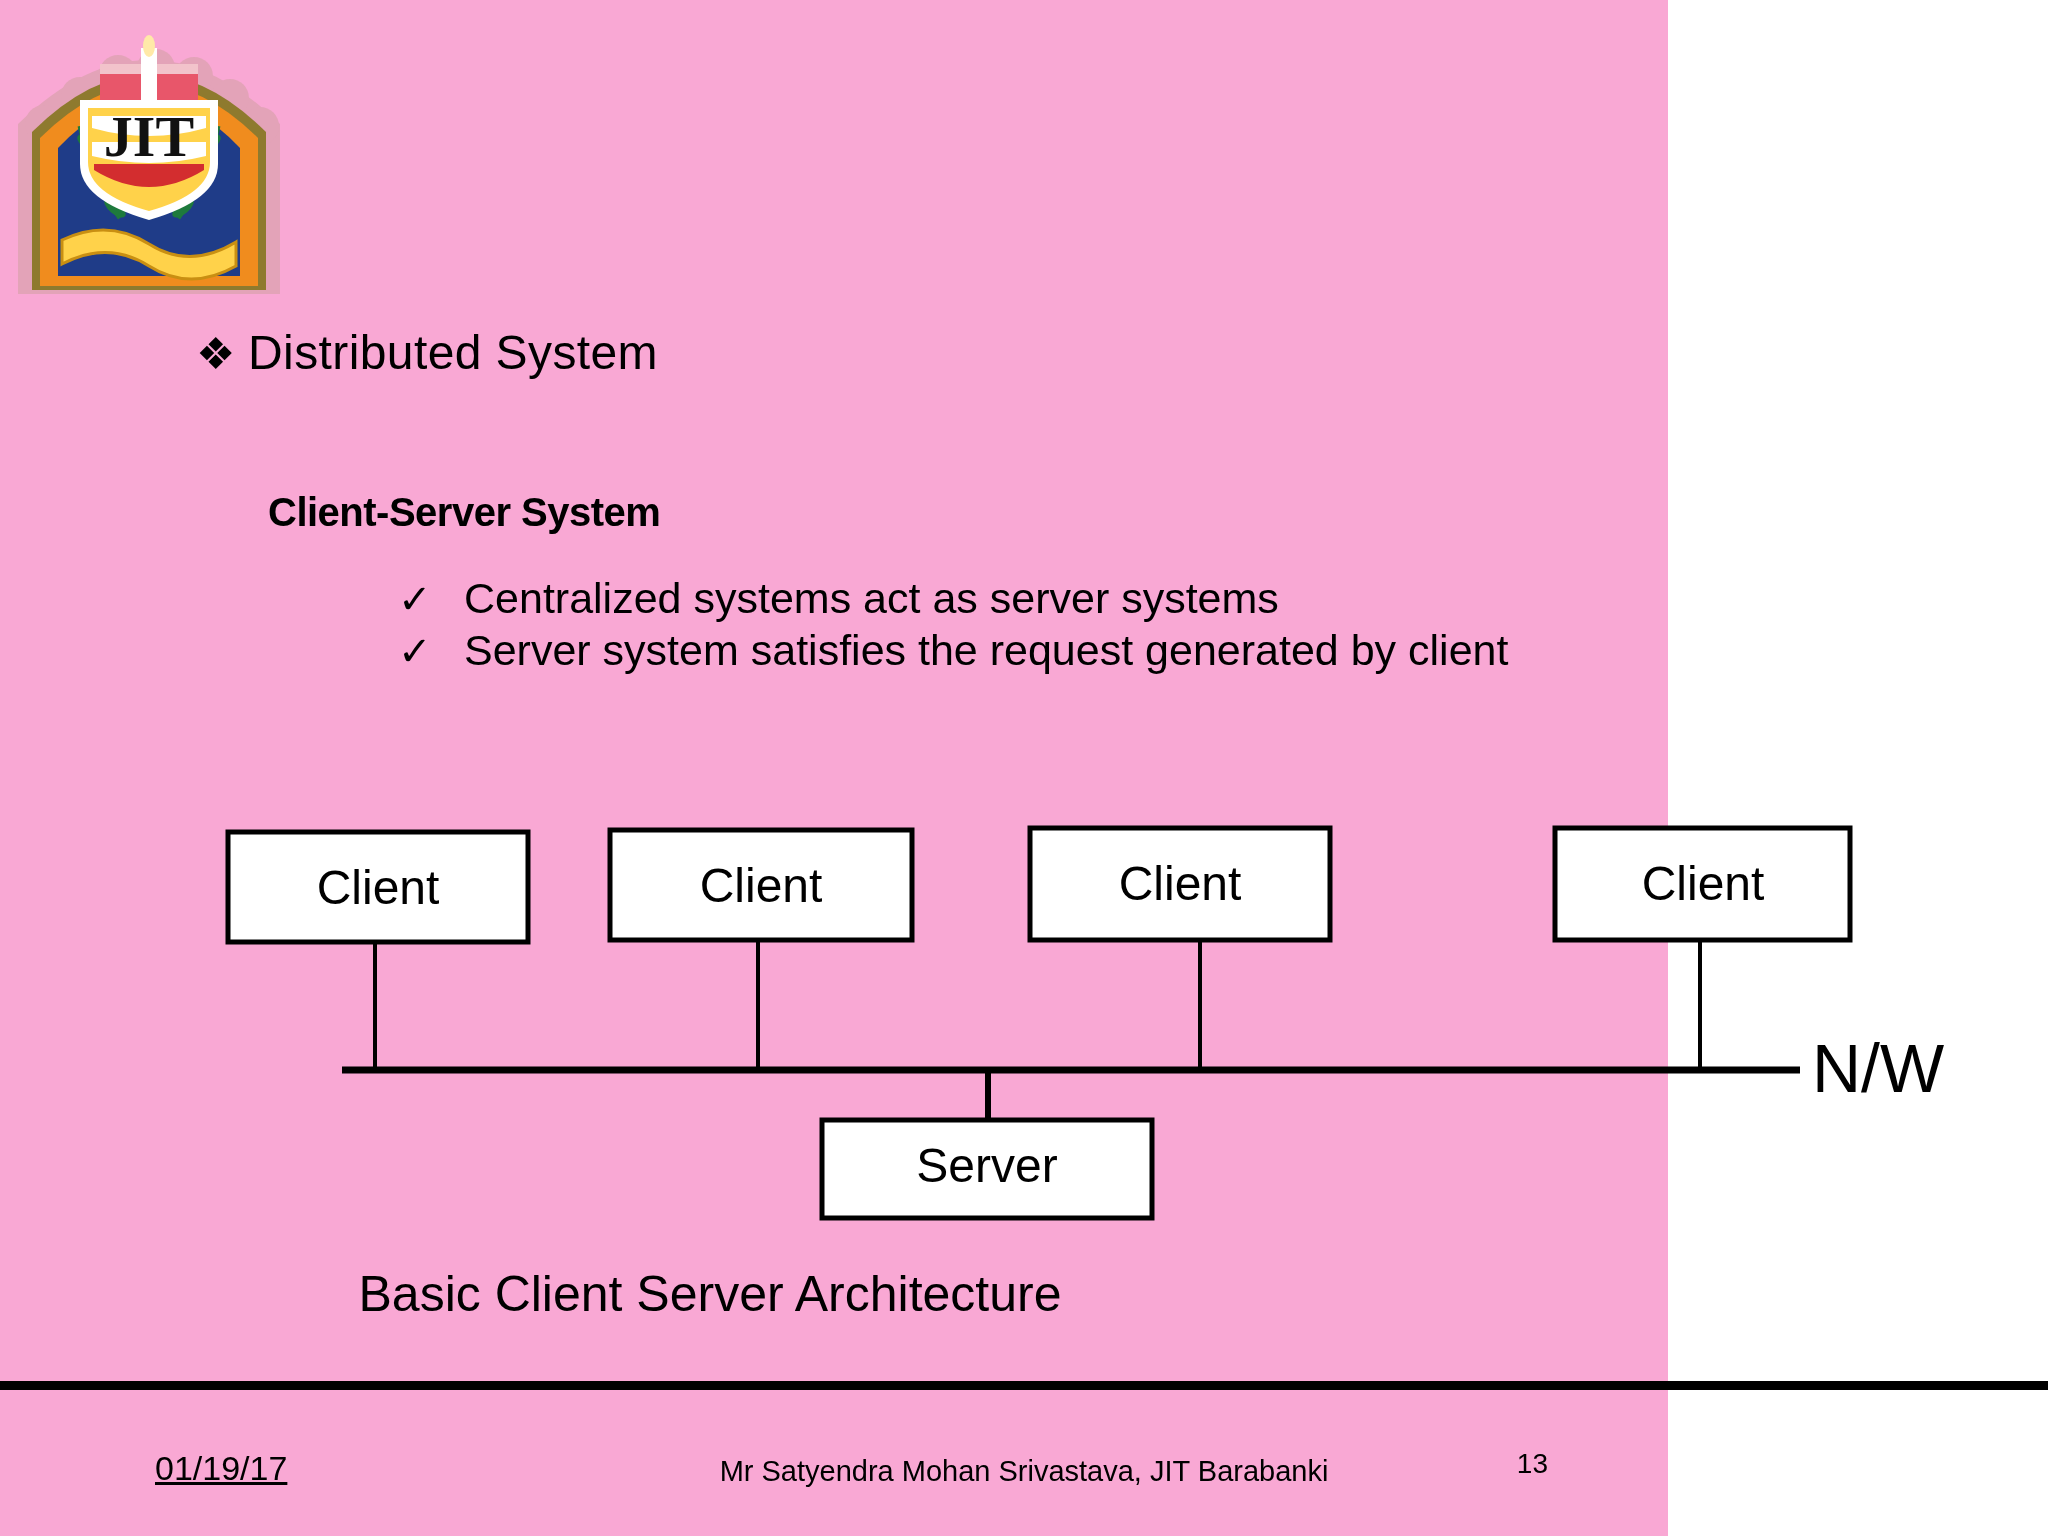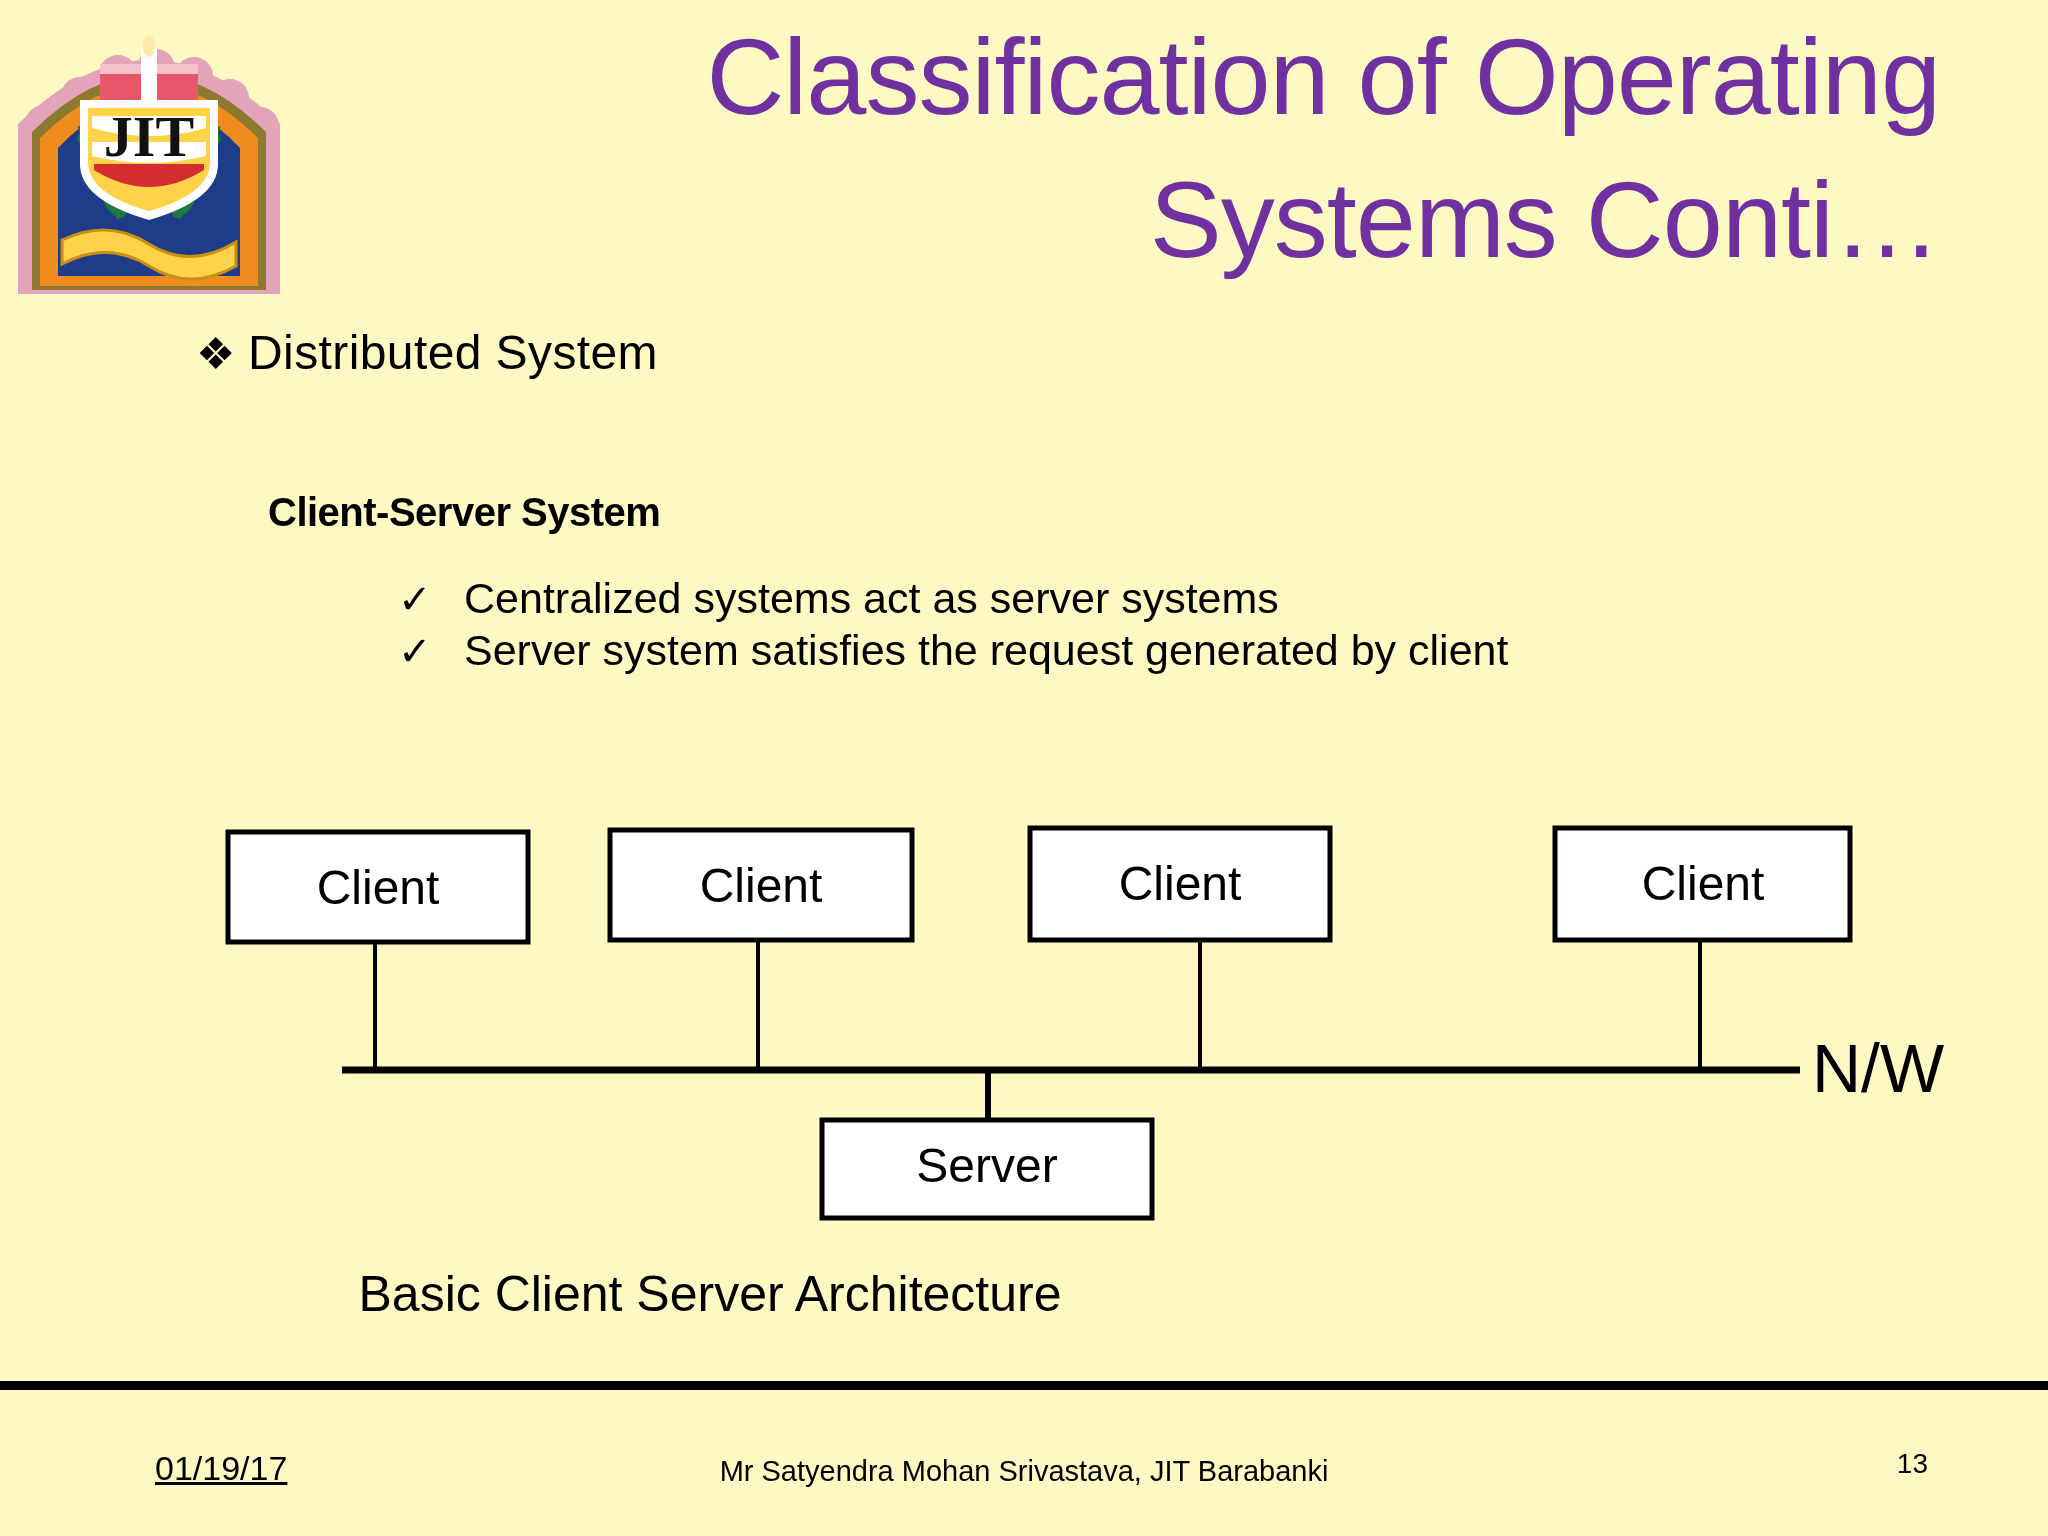--- a/index.html
+++ b/index.html
@@ -6,23 +6,23 @@
   html, body {
     width: 2048px;
     height: 1536px;
     background: #ffffff;
     font-family: "Liberation Sans", sans-serif;
     overflow: hidden;
   }
 
   #slide {
     position: relative;
-    width: 2048px;
+    width: 1668px;
     height: 1536px;
-    background: #fef9c3;
+    background: #f9a8d4;
   }
 
   
   #logo {
     position: absolute;
     left: 8px;
     top: 4px;
     width: 282px;
     height: 296px;
   }
@@ -199,24 +199,20 @@
       <path d="M80 104 L202 104 L202 158 Q202 190 141 207 Q80 190 80 158 Z" fill="#FFD24A"></path>
       <path d="M84 112 L198 112 L198 124 Q141 140 84 124 Z" fill="#ffffff"></path>
       <path d="M84 138 L198 138 L198 152 Q141 166 84 152 Z" fill="#ffffff"></path>
       <path d="M86 160 L196 160 L196 166 Q141 200 86 166 Z" fill="#D32D2F"></path>
       <text x="141" y="152" font-family="'Liberation Serif', serif" font-size="58" font-weight="bold" fill="#111111" text-anchor="middle">JIT</text>
 
       <path d="M54 236 Q100 214 141 240 Q182 266 228 238 L228 262 Q182 288 141 262 Q100 236 54 260 Z" fill="#FFD24A" stroke="#C98F12" stroke-width="3"></path>
     </svg>
   </div>
 
-  <div id="title">
-    <span class="tline">Classification of Operating</span>
-    <span class="tline">Systems Conti…</span>
-  </div>
 
   <div id="bullet-distributed">
     <span class="diamond-bullet">❖</span><span>Distributed System</span>
   </div>
 
   <div id="heading-client-server">Client-Server System</div>
 
   <div id="check-list">
     <div class="check-item">
       <span class="check-mark">✓</span>

